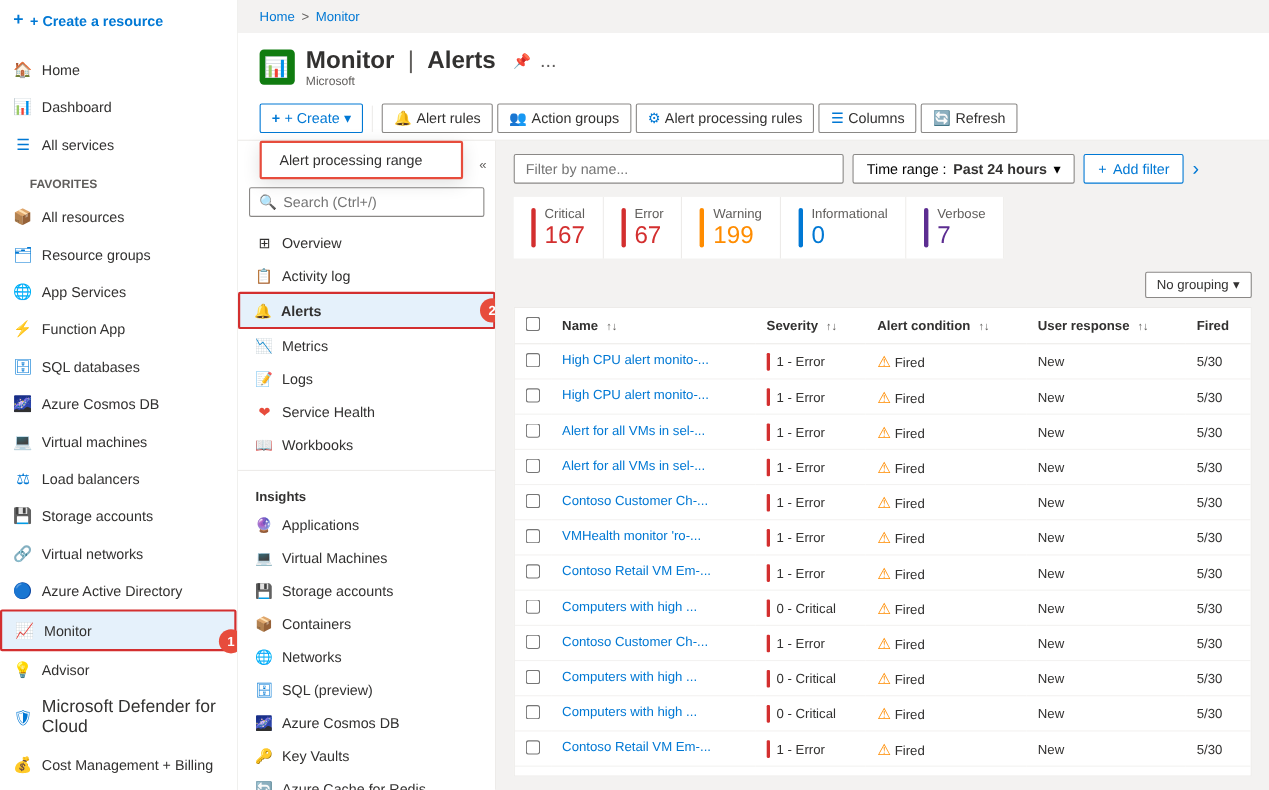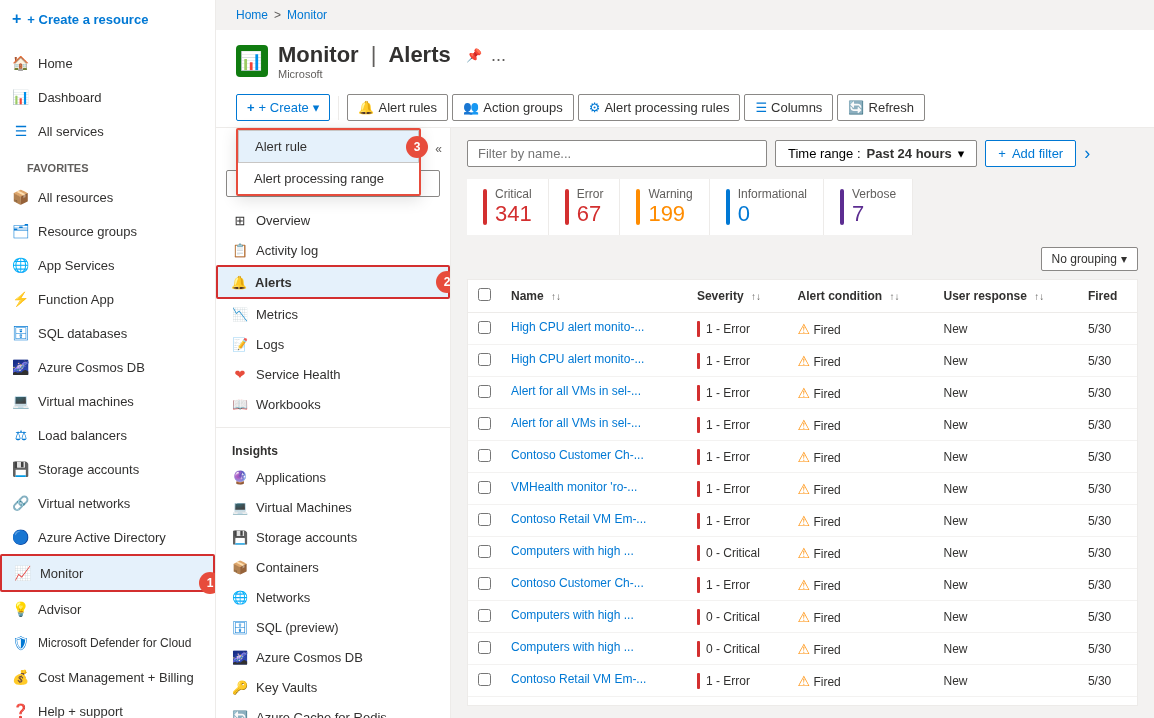--- a/index.html
+++ b/index.html
@@ -174,21 +174,21 @@
     <span class="icon" style="color:#107c10;">📈</span>
     <span>Monitor</span>
     <span class="step-badge badge-1">1</span>
   </div>
   <div class="sidebar-item">
     <span class="icon" style="color:#ffd700;">💡</span>
     <span>Advisor</span>
   </div>
   <div class="sidebar-item">
     <span class="icon" style="color:#0078d4;">🛡</span>
-    <span style="font-size:12px;">Microsoft Defender for Cloud</span>
+    <span style="font-size:16px;">Microsoft Defender for Cloud</span>
   </div>
   <div class="sidebar-item">
     <span class="icon" style="color:#0078d4;">💰</span>
     <span>Cost Management + Billing</span>
   </div>
   <div class="sidebar-item">
     <span class="icon" style="color:#0078d4;">❓</span>
     <span>Help + support</span>
   </div>
 </div>
@@ -221,24 +221,20 @@
     <div class="page-toolbar">
 
       <div class="create-btn-wrapper" style="position:relative;">
         <button class="toolbar-btn toolbar-btn-create" style="border:1px solid #0078d4;background:#fff;color:#0078d4;display:flex;align-items:center;gap:4px;">
           <span style="font-weight:bold;">+</span>
           <span>+ Create</span>
           <span>▾</span>
         </button>
 
         <div class="create-dropdown highlight-box" style="position:absolute;top:34px;left:0;z-index:200;min-width:185px;">
-          <div class="create-dropdown-item highlighted" style="position:relative;background:#e5f1fb;border:1px solid #c8c6c4;">
-            <span>Alert rule</span>
-            <span class="step-badge" style="right:-10px;top:50%;transform:translateY(-50%);position:absolute;">3</span>
-          </div>
           <div class="create-dropdown-item">
             <span>Alert processing range</span>
           </div>
         </div>
       </div>
 
       <div class="toolbar-divider"></div>
       <button class="toolbar-btn">
         <span style="color:#0078d4;">🔔</span>
         <span>Alert rules</span>
@@ -357,21 +353,21 @@
           <span>Add filter</span>
         </button>
         <span style="color:#0078d4;cursor:pointer;font-size:18px;">›</span>
       </div>
 
       <div class="stats-row">
         <div class="stat-card">
           <div class="stat-bar critical"></div>
           <div>
             <div class="stat-label">Critical</div>
-            <div class="stat-value critical">341</div>
+            <div class="stat-value critical">167</div>
           </div>
         </div>
         <div class="stat-card">
           <div class="stat-bar error"></div>
           <div>
             <div class="stat-label">Error</div>
             <div class="stat-value error">67</div>
           </div>
         </div>
         <div class="stat-card">

